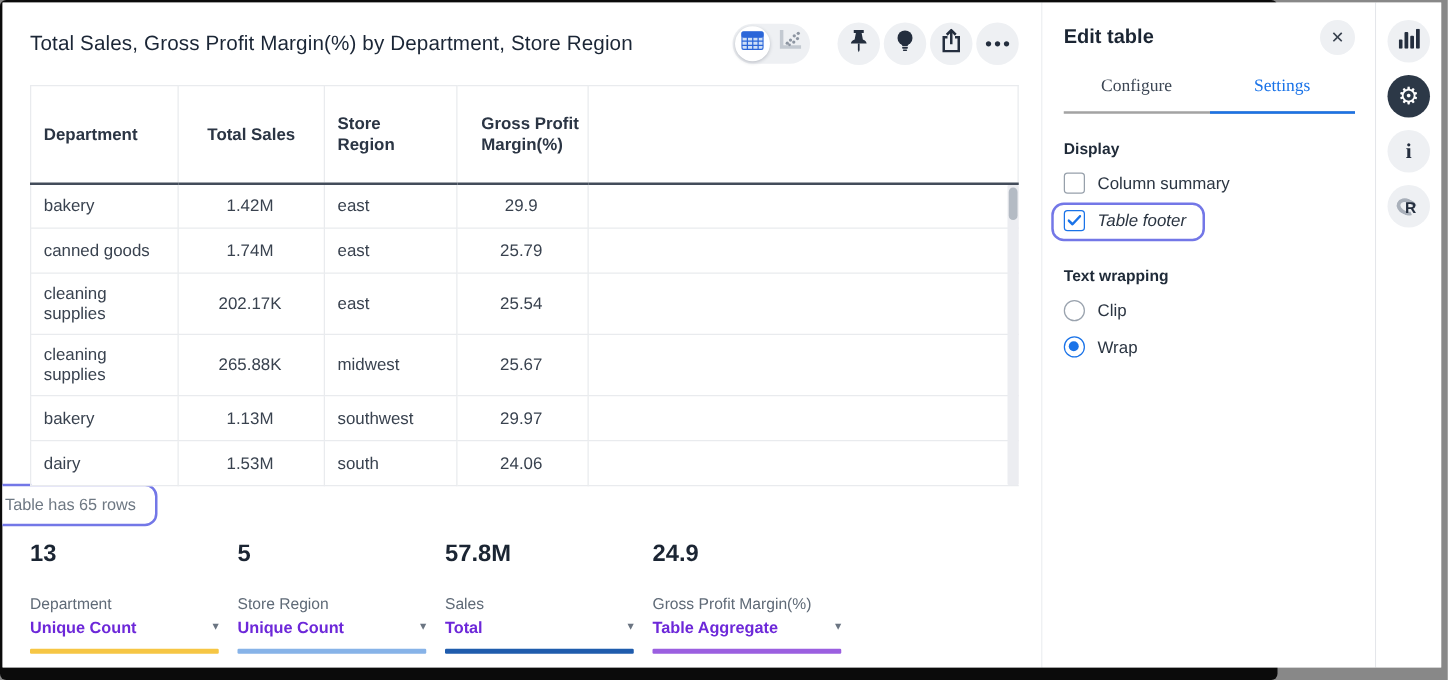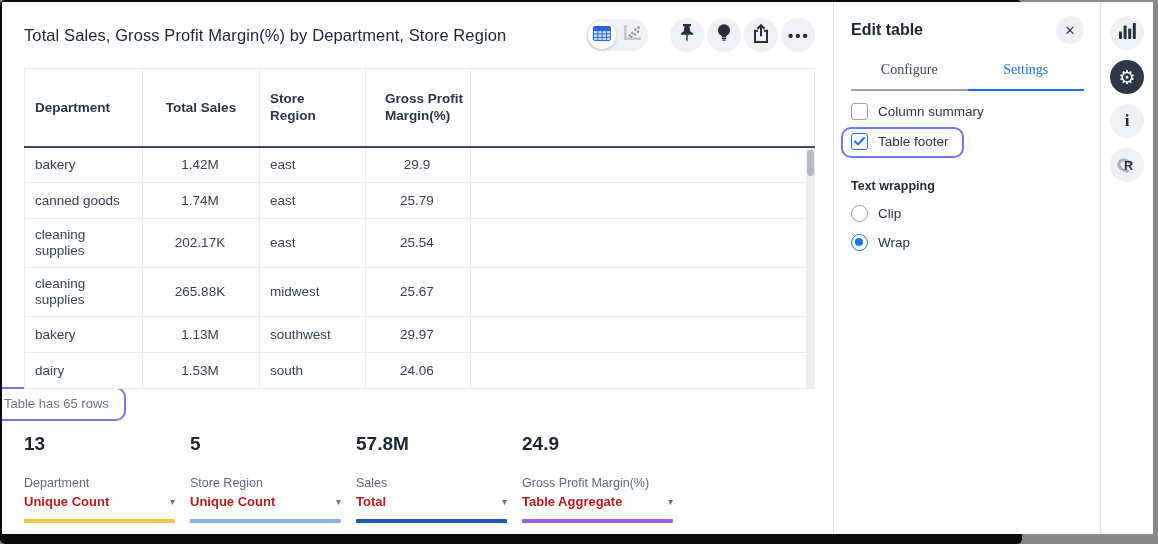--- a/index.html
+++ b/index.html
@@ -39,42 +39,42 @@
 
   .footer-note-wrap { margin-left:-13px; margin-top:-2px; display:inline-flex; border:2.5px solid #7377e7; border-radius:10px; padding:7px 15px 8px 13px; background:#fff; }
   .footer-note { font-size:13px; color:#6e7883; }
 
   
   .stats-row { display:flex; gap:15px; margin:12px 0 0 22px; }
   .stat { width:151px; }
   .stat-value { font-size:19px; font-weight:bold; color:#1b2533; margin-bottom:21px; }
   .stat-col { font-size:12.5px; color:#5f6a77; margin-bottom:4px; white-space:nowrap; }
   .stat-agg-row { display:flex; align-items:center; justify-content:space-between; cursor:pointer; }
-  .stat-agg { font-size:13px; font-weight:600; color:#b91c1c; }
+  .stat-agg { font-size:13px; font-weight:600; color:#6d28d9; }
   .chev { font-size:10px; color:#6b7582; }
   .stat-bar { height:4px; margin-top:10px; border-radius:1px; }
 
   
   .vdiv { width:1px; background:#e4e6ea; }
 
   
   .panel { width:266px; padding:0 16px 0 17px; background:#fff; }
   .panel-header { display:flex; align-items:center; justify-content:space-between; margin-top:14px; }
   .panel-title { font-size:16px; font-weight:600; color:#1b2533; }
   .close-btn { width:28px; height:28px; border-radius:50%; background:#eef0f3; display:flex; align-items:center; justify-content:center;
                font-size:13px; color:#39424f; cursor:pointer; }
   .tabs { display:flex; margin-top:18px; border-bottom:2px solid #a3a3a3;font-family:Liberation Serif, serif; }
   .tab { flex:1; text-align:center; padding-bottom:11px; font-size:14px; color:#3c4654; cursor:pointer; }
   .tab.active { color:#1a73e8; border-bottom:2.5px solid #1a73e8; margin-bottom:-2px; }
   .section-heading { margin-top:21px; font-size:12.5px; font-weight:bold; color:#1f2a38; }
   .opt-row { display:flex; align-items:center; gap:10px; margin-top:12px; font-size:13.5px; color:#2b3542; cursor:pointer; }
   .checkbox { width:17px; height:17px; border-radius:3px; border:1.5px solid #97a0ab; background:#fff; flex:none; display:flex; align-items:center; justify-content:center; }
   .checkbox.checked { border-color:#1a73e8; }
   .highlight-box { margin:7px 0 2px -10px; padding:4px 13px 6px 8px; border:2.5px solid #7377e7; border-radius:10px; width:fit-content; }
-  .highlight-box .opt-row { margin-top:0; }
+  .highlight-box .opt-row { margin-top:0;font-style:italic; }
   .radio { width:17px; height:17px; border-radius:50%; border:1.5px solid #9aa3ae; background:#fff; flex:none; position:relative; }
   .radio.selected { border-color:#1a73e8; }
   .radio.selected::after { content:""; position:absolute; left:3px; top:3px; width:8px; height:8px; border-radius:50%; background:#1a73e8; }
 
   
   .iconbar { width:52px; padding-top:14px; display:flex; flex-direction:column; align-items:center; gap:10px; background:#fff; }
   .icon-circle { width:34px; height:34px; border-radius:50%; background:#eef0f3; display:flex; align-items:center; justify-content:center; cursor:pointer; position:relative; }
   .icon-circle.dark { background:#2c3847; }
   .gear-glyph { color:#fff; font-size:19px; line-height:1; font-family:"DejaVu Sans",sans-serif; }
   .info-glyph { font-family:"Liberation Serif","DejaVu Serif",serif; font-weight:bold; font-size:17px; color:#242e3e; }
@@ -273,20 +273,21 @@
       <div class="panel-title">Edit table</div>
       <div class="close-btn">
         <span>✕</span>
       </div>
     </div>
     <div class="tabs">
       <div class="tab">Configure</div>
       <div class="tab active">Settings</div>
     </div>
 
+    <div class="section-heading">Display</div>
     <div class="opt-row">
       <span class="checkbox"></span>
       <span>Column summary</span>
     </div>
     <div class="highlight-box">
       <div class="opt-row">
         <span class="checkbox checked">
           <svg width="11" height="9" viewBox="0 0 11 9" fill="none" stroke="#1a73e8" stroke-width="2" stroke-linecap="round" stroke-linejoin="round">
                 <path d="M1 4.5L4 7.4L10 1"></path>
               </svg>

